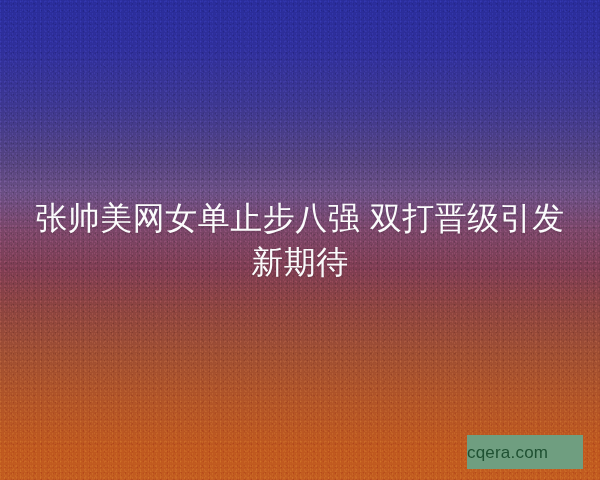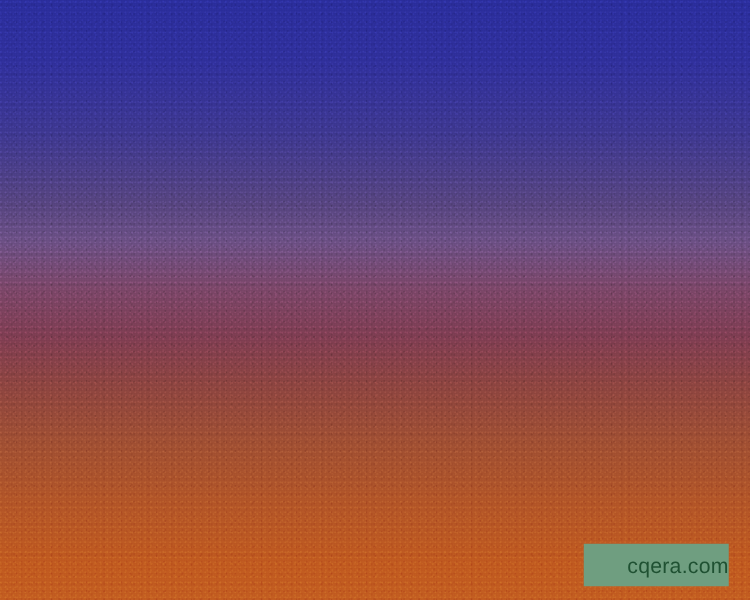--- a/index.html
+++ b/index.html
@@ -82,37 +82,38 @@
 
   #watermark {
     position: absolute;
     left: 467px;
     top: 435px;
     width: 116px;
     height: 34px;
     background: #6f9e80;
     display: flex;
     align-items: center;
-    justify-content: flex-end;
+    justify-content: flex-start;
   }
 
   #watermark .wm-text {
     color: #1f5132;
     font-size: 17px;
     line-height: 1;
     letter-spacing: 0.2px;
     font-weight: 400;
   }
 </style>
 </head>
 <body>
 
 <div id="cover">
 
   <div id="grain"></div>
   <div id="grain2"></div>
 
+  <div id="headline">张帅美网女单止步八强 双打晋级引发新期待</div>
 
   <div id="watermark">
     <span class="wm-text">cqera.com</span>
   </div>
 
 </div>
 
 </body></html>

